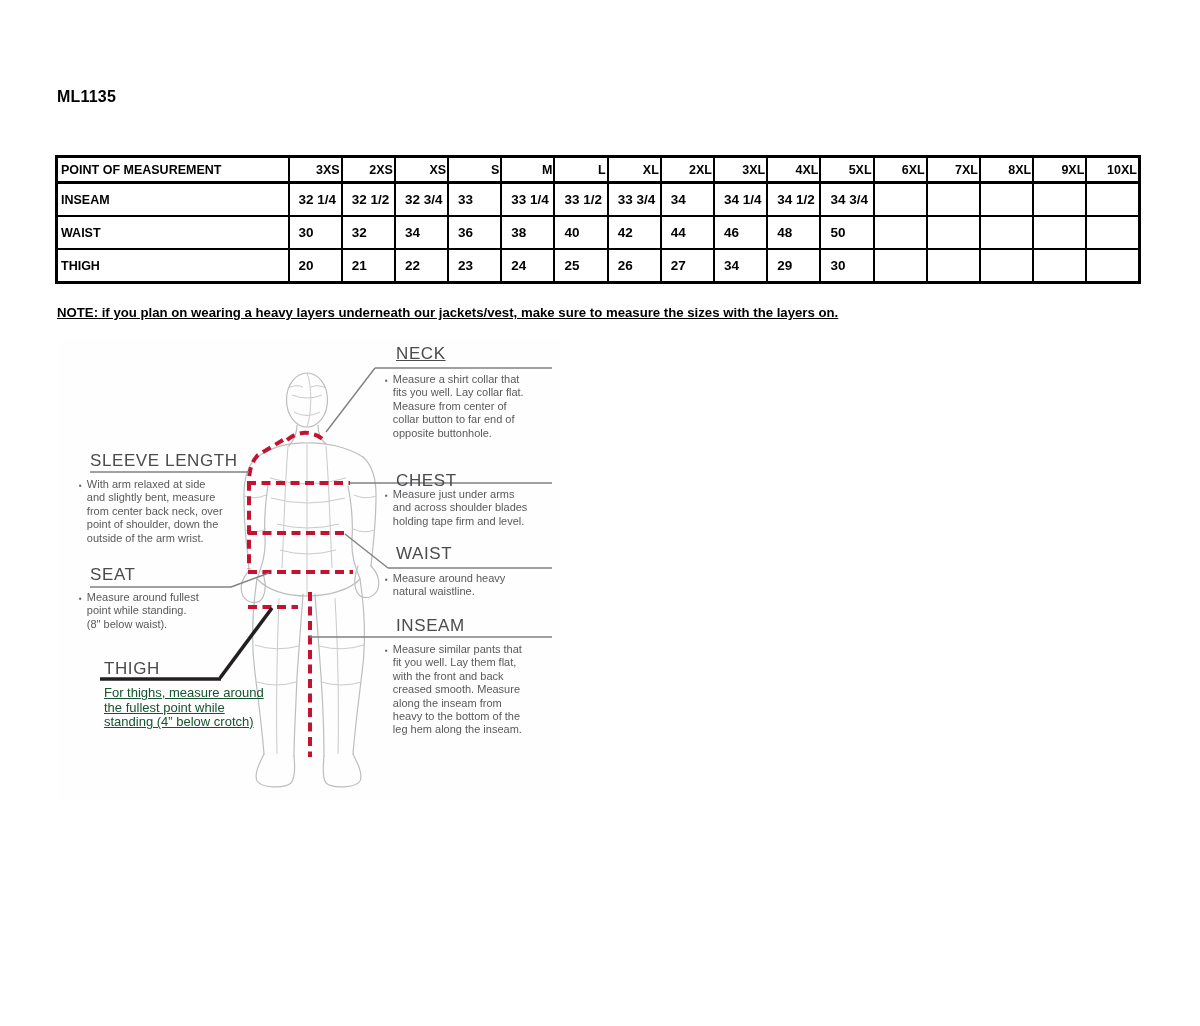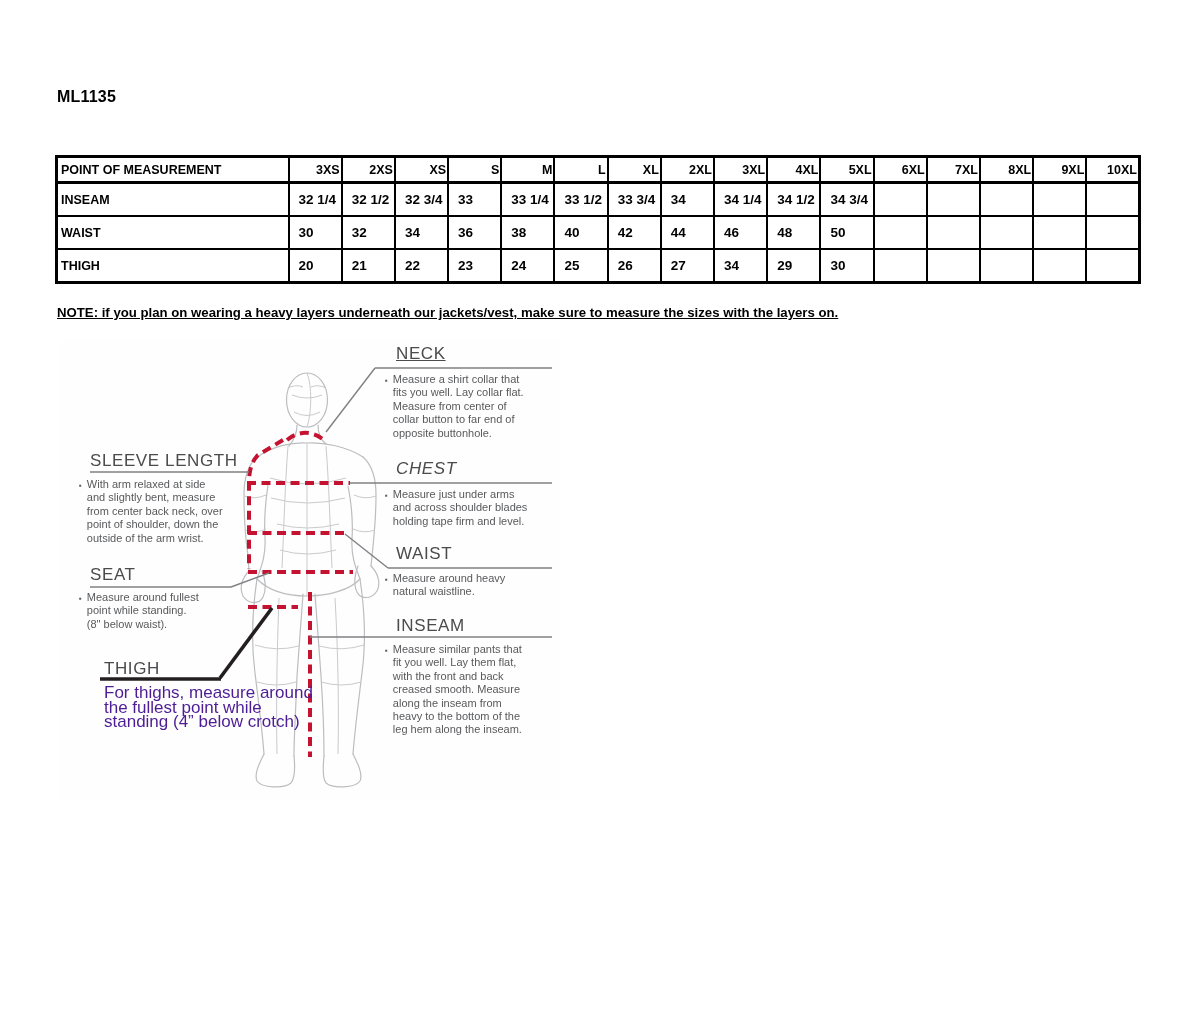--- a/index.html
+++ b/index.html
@@ -47,21 +47,21 @@
   .dtitle{
     position:absolute;font-size:17px;color:#4b4b4d;letter-spacing:0.6px;
     line-height:17px;white-space:nowrap;
   }
   .desc{
     position:absolute;display:flex;gap:5px;
     font-size:11px;line-height:13.4px;color:#58595b;
   }
   .desc .bullet{font-size:8px;line-height:13px;margin-top:1px;color:#58595b;}
   .desc .lines span{display:block;white-space:nowrap;}
-  .desc.thigh-desc{font-size:17px;line-height:14.6px;color:#4c1d95;}
+  .desc.thigh-desc{font-size:13px;line-height:14.6px;color:#14532d;text-decoration:underline;}
 </style>
 </head>
 <body>
 
 <div class="page-title">ML1135</div>
 
 <table class="size-chart">
   <colgroup>
     <col style="width:232px">
     <col>
@@ -245,21 +245,21 @@
     <span class="bullet">▪</span>
     <div class="lines">
       <span>Measure a shirt collar that</span>
       <span>fits you well. Lay collar flat.</span>
       <span>Measure from center of</span>
       <span>collar button to far end of</span>
       <span>opposite buttonhole.</span>
     </div>
   </div>
 
-  <div class="dtitle" style="left:336px;top:120px;font-style:italic;">CHEST</div>
+  <div class="dtitle" style="left:336px;top:132px;">CHEST</div>
   <div class="desc" style="left:325px;top:148px;">
     <span class="bullet">▪</span>
     <div class="lines">
       <span>Measure just under arms</span>
       <span>and across shoulder blades</span>
       <span>holding tape firm and level.</span>
     </div>
   </div>
 
   <div class="dtitle" style="left:336px;top:205px;">WAIST</div>

